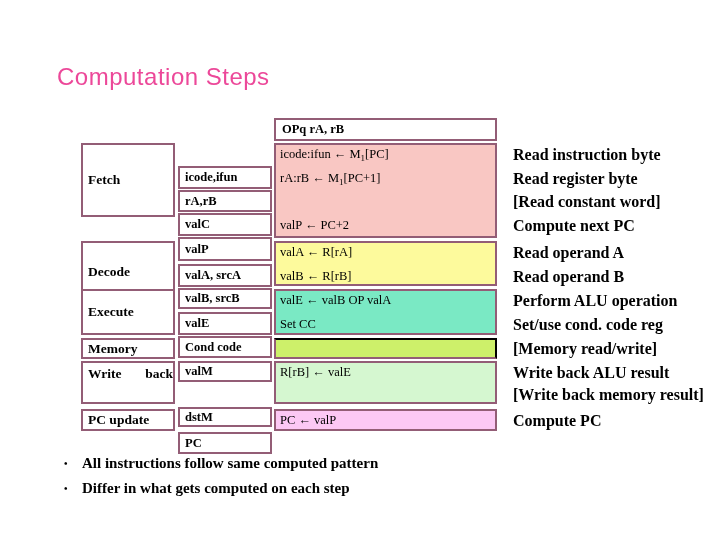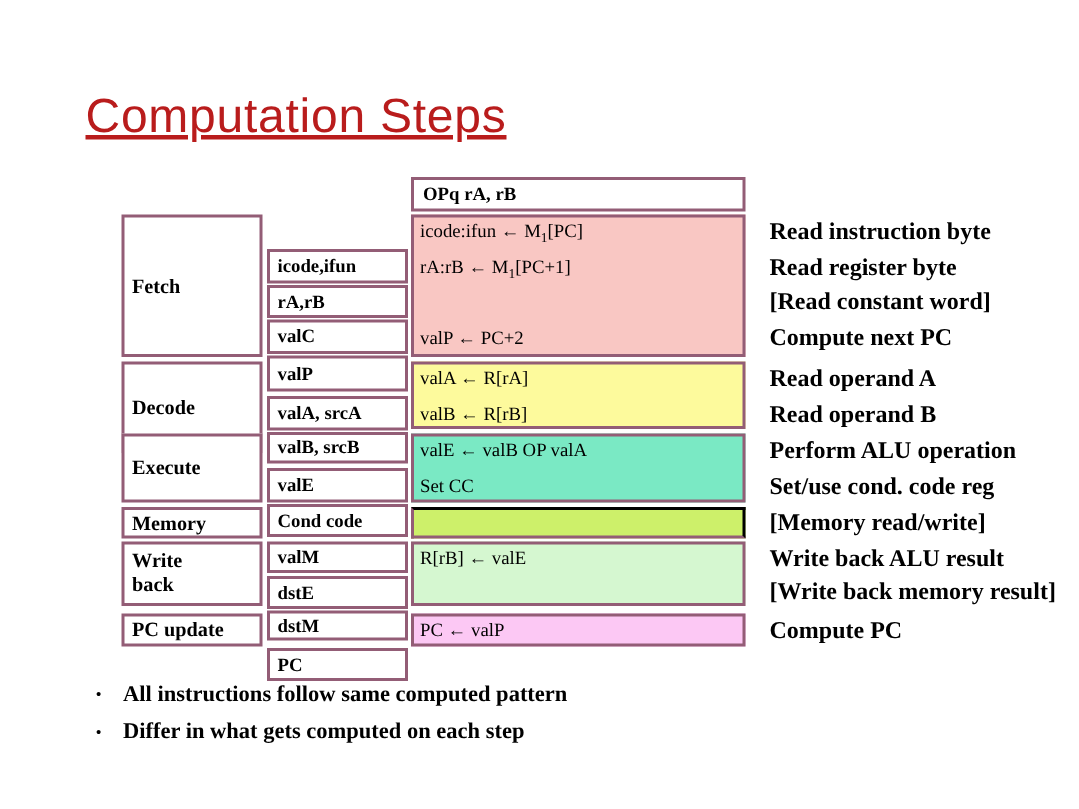--- a/index.html
+++ b/index.html
@@ -1,27 +1,27 @@
 <!DOCTYPE html>
 <html><head>
 <meta charset="utf-8">
 <style>
   html,body{margin:0;padding:0;background:#ffffff;}
   .canvas{
     position:relative;width:719px;height:539px;background:#ffffff;overflow:hidden;
     font-family:"Liberation Serif",serif;color:#000;
   }
   .title{
-    position:absolute;left:57px;top:60px;font-size:32px;line-height:34px;
-    color:#b91c1c;font-family:"Liberation Sans",sans-serif;font-weight:400;letter-spacing:0.5px;text-decoration:underline;
+    position:absolute;left:57px;top:60px;font-size:24px;line-height:34px;
+    color:#ec4899;font-family:"Liberation Sans",sans-serif;font-weight:400;letter-spacing:0.5px;
   }
   .box{position:absolute;border:2px solid #935d76;box-sizing:border-box;background:#fff;}
   .stage{left:81px;width:94px;display:flex;align-items:center;padding-left:5px;
          font-weight:bold;font-size:13.5px;box-sizing:border-box;}
-  .stage.two-line{flex-direction:column;align-items:flex-start;justify-content:space-between;
+  .stage.two-line{flex-direction:row;align-items:flex-start;justify-content:space-between;
          padding:3px 0 4px 5px;}
   .reg{left:178px;width:94px;display:flex;align-items:center;padding-left:5px;
        font-weight:bold;font-size:12.5px;white-space:nowrap;margin-top:23px;}
   .blk{left:274px;width:223px;}
   .blk.memory{border-color:#000 #000 #935d76 #935d76;}
   .hdr{left:274px;width:223px;top:118px;height:23px;display:flex;align-items:center;
        padding-left:6px;font-weight:bold;font-size:12.5px;}
   .formula{position:absolute;left:280px;font-weight:normal;font-size:12.5px;line-height:17px;
            white-space:nowrap;}
   .formula .sub{font-size:9px;position:relative;top:3px;}
@@ -40,21 +40,21 @@
 
   <div class="box hdr">OPq rA, rB</div>
 
   <div class="box blk" style="top:143px;height:95px;background:#f9c7c3"></div>
   <div class="box blk" style="top:241px;height:45px;background:#fdfa9c"></div>
   <div class="box blk" style="top:289px;height:46px;background:#7ae9c4"></div>
   <div class="box blk memory" style="top:338px;height:21px;background:#cdf06a"></div>
   <div class="box blk" style="top:361px;height:43px;background:#d5f7d0"></div>
   <div class="box blk" style="top:409px;height:22px;background:#fcc8f4"></div>
 
-  <div class="box stage" style="top:143px;height:95px">
+  <div class="box stage" style="top:143px;height:74px">
     <span>Fetch</span>
   </div>
   <div class="box stage" style="top:241px;height:61px">
     <span>Decode</span>
   </div>
   <div class="box stage" style="top:289px;height:46px">
     <span>Execute</span>
   </div>
   <div class="box stage" style="top:338px;height:21px">
     <span>Memory</span>
@@ -69,21 +69,20 @@
 
   <div class="box reg" style="top:143px;height:23px">icode,ifun</div>
   <div class="box reg" style="top:167px;height:22px">rA,rB</div>
   <div class="box reg" style="top:190px;height:23px">valC</div>
   <div class="box reg" style="top:214px;height:24px">valP</div>
   <div class="box reg" style="top:241px;height:23px">valA, srcA</div>
   <div class="box reg" style="top:265px;height:21px">valB, srcB</div>
   <div class="box reg" style="top:289px;height:23px">valE</div>
   <div class="box reg" style="top:313px;height:22px">Cond code</div>
   <div class="box reg" style="top:338px;height:21px">valM</div>
-  <div class="box reg" style="top:361px;height:22px">dstE</div>
   <div class="box reg" style="top:384px;height:20px">dstM</div>
   <div class="box reg" style="top:409px;height:22px">PC</div>
 
   <div class="formula" style="top:146px"><span>icode:ifun ← M</span><span class="sub">1</span><span>[PC]</span></div>
   <div class="formula" style="top:170px"><span>rA:rB ← M</span><span class="sub">1</span><span>[PC+1]</span></div>
   <div class="formula" style="top:217px">valP ← PC+2</div>
   <div class="formula" style="top:244px">valA ← R[rA]</div>
   <div class="formula" style="top:268px">valB ← R[rB]</div>
   <div class="formula" style="top:292px">valE ← valB OP valA</div>
   <div class="formula" style="top:316px">Set CC</div>

